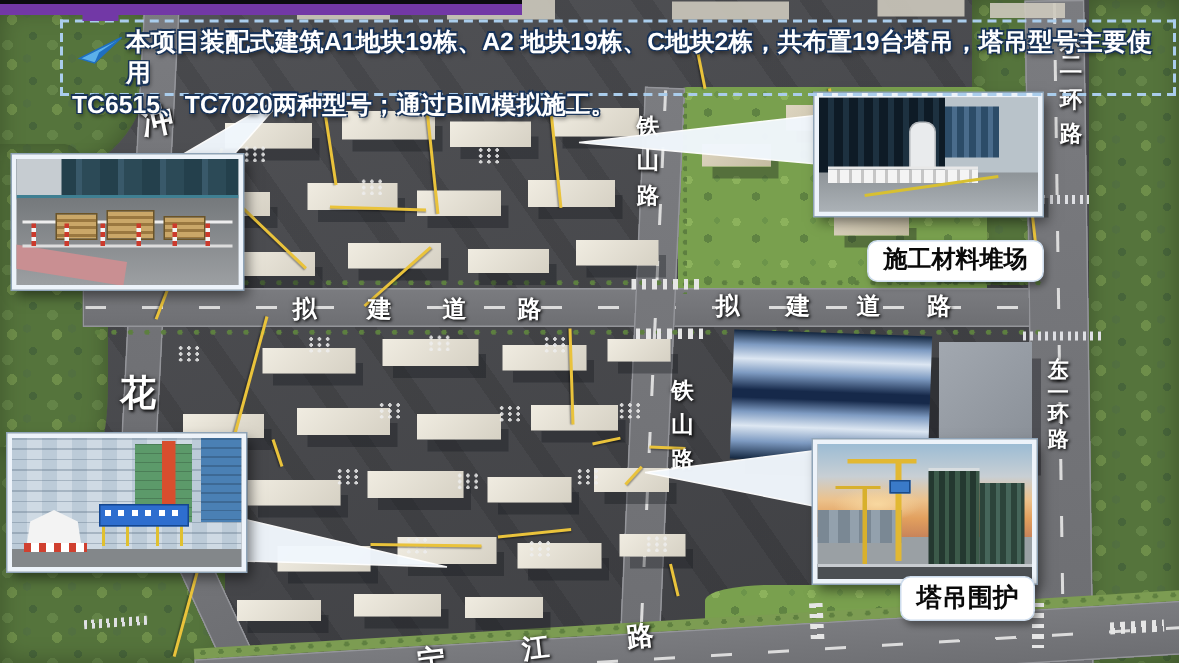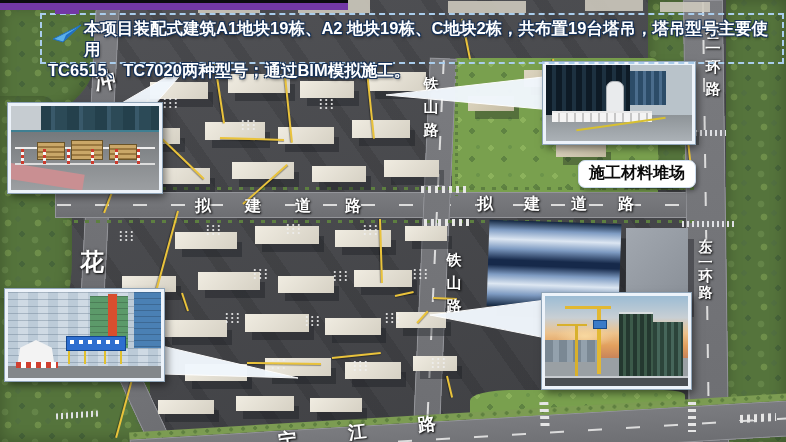--- a/index.html
+++ b/index.html
@@ -316,20 +316,21 @@
     <div class="d-t2"></div>
     <div class="d-j1"></div>
     <div class="d-m1"></div>
     <div class="d-j2"></div>
     <div class="d-m2"></div>
     <div class="d-cab"></div>
     <div class="d-ground"></div>
   </div>
 
   <div class="pill" id="pill-b">施工材料堆场</div>
+  <div class="pill" id="pill-d">塔吊围护</div>
 
   <div class="banner">
     <svg class="arrow-ic" width="30" height="20">
       <polygon points="1,16 29,2 11,19" fill="#5bb0ea" stroke="#1f6fc0" stroke-width="1"></polygon>
       <polygon points="11,19 29,2 14,12" fill="#1f6fc0"></polygon>
     </svg>
     <div class="l1">本项目装配式建筑A1地块19栋、A2 地块19栋、C地块2栋，共布置19台塔吊，塔吊型号主要使用</div>
     <div class="l2">TC6515、TC7020两种型号；通过BIM模拟施工。</div>
   </div>
 

